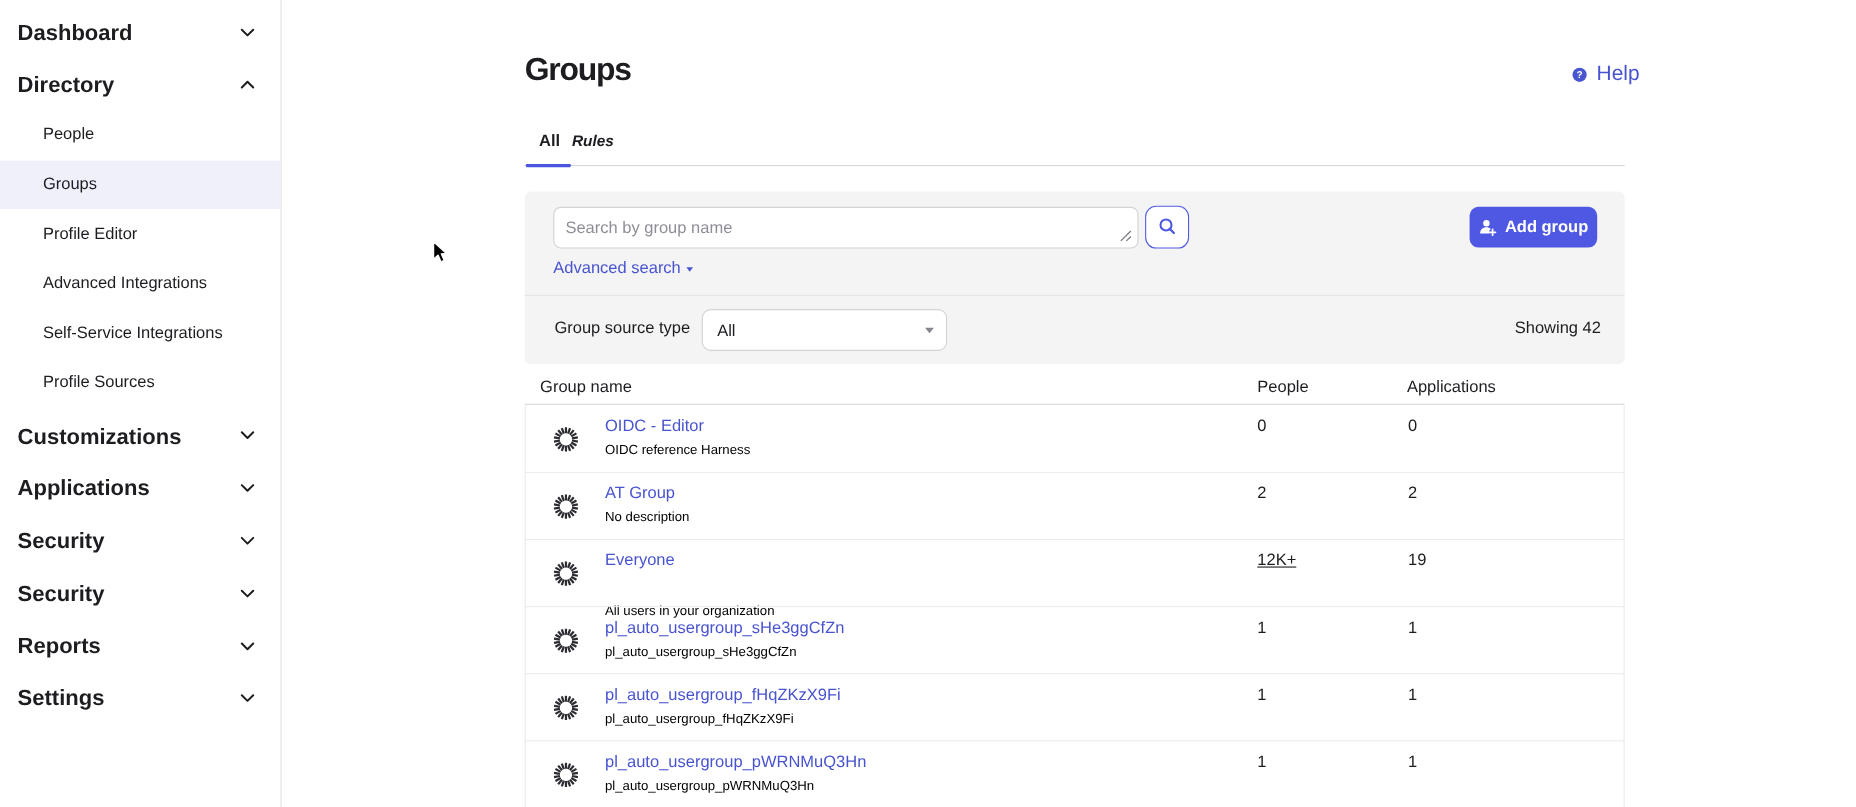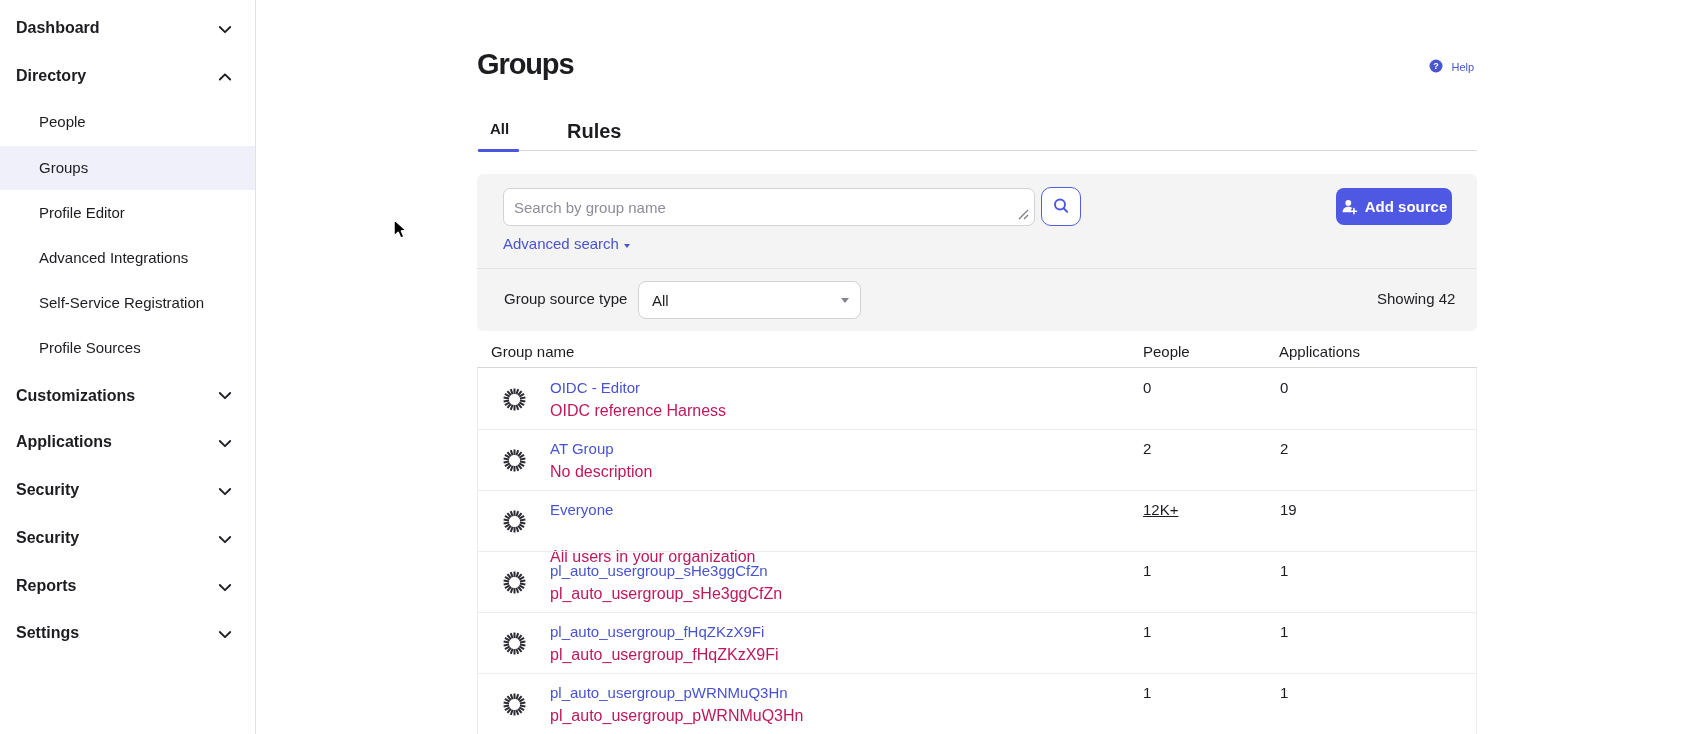--- a/index.html
+++ b/index.html
@@ -2,21 +2,21 @@
 <html><head>
 <meta charset="utf-8">
 <style>
 * { margin:0; padding:0; box-sizing:border-box; }
 html,body { width:1687px; height:734px; background:#fff; font-family:"Liberation Sans", sans-serif; overflow:hidden; }
 body { position:relative; color:#1d1d21; }
 .abs { position:absolute; }
 .t { position:absolute; line-height:1; white-space:nowrap; }
 
 #sidebar { position:absolute; left:0; top:0; width:256px; height:734px; background:#fff; border-right:1px solid #e1e1e6; }
-.nav1 { position:absolute; left:16px; font-size:16px; font-weight:700; line-height:1; }
+.nav1 { position:absolute; left:16px; font-size:20px; font-weight:700; line-height:1; }
 .nav2 { position:absolute; left:39px; font-size:15px; font-weight:400; line-height:1; }
 .chev { position:absolute; left:218px; width:14px; height:14px; }
 #selbg { position:absolute; left:0; top:146px; width:255px; height:44px; background:#eff0fa; }
 
 #title { position:absolute; left:477px; top:50px; font-size:29px; font-weight:700; line-height:1; letter-spacing:-1.1px; }
 .link { color:#4853cf; }
 #help { position:absolute; left:1429px; top:57px; }
 #tab-underline { position:absolute; left:478px; top:149px; width:41px; height:3px; background:#4c55e1; border-radius:1px; }
 #tabline { position:absolute; left:477px; top:150px; width:1000px; height:1px; background:#d7d7dc; }
 
@@ -36,41 +36,41 @@
 
 #thead-gname { position:absolute; left:491px; top:344px; font-size:15px; font-weight:400; line-height:1; }
 #thead-people { position:absolute; left:1143px; top:344px; font-size:15px; font-weight:400; line-height:1; }
 #thead-apps { position:absolute; left:1279px; top:344px; font-size:15px; font-weight:400; line-height:1; }
 #thead-border { position:absolute; left:477px; top:367px; width:1000px; height:1px; background:#d8d8dc; }
 #tbl-left { position:absolute; left:477px; top:368px; width:1px; height:366px; background:#ececef; }
 #tbl-right { position:absolute; left:1476px; top:368px; width:1px; height:366px; background:#ececef; }
 .row-border { position:absolute; left:477px; width:1000px; height:1px; background:#ececef; }
 .gicon { position:absolute; left:503px; width:23px; height:23px; }
 .gname { position:absolute; left:550px; font-size:15px; color:#4853cf; line-height:1; }
-.gdesc { position:absolute; left:550px; font-size:16px; color:#be185d; line-height:1; }
+.gdesc { position:absolute; left:550px; font-size:12px; color:#000000; line-height:1; }
 .gnum1 { position:absolute; left:1143px; font-size:15px; line-height:1; }
 .gnum2 { position:absolute; left:1280px; font-size:15px; line-height:1; }
 </style>
 </head>
 <body>
 <div id="sidebar">
   <div id="selbg"></div>
   <div class="nav1" style="top:20px;">Dashboard</div>
   <svg class="chev" style="top:22px;" viewBox="0 0 14 14">
       <path d="M1.8 5 L7 10.2 L12.2 5" fill="none" stroke="#1d1d21" stroke-width="1.8" stroke-linecap="round" stroke-linejoin="round"></path>
     </svg>
   <div class="nav1" style="top:68px;">Directory</div>
   <svg class="chev" style="top:70px;" viewBox="0 0 14 14">
       <path d="M1.8 9.5 L7 4.3 L12.2 9.5" fill="none" stroke="#1d1d21" stroke-width="1.8" stroke-linecap="round" stroke-linejoin="round"></path>
     </svg>
   <div class="nav2" style="top:114px;">People</div>
   <div class="nav2" style="top:160px;">Groups</div>
   <div class="nav2" style="top:205px;">Profile Editor</div>
   <div class="nav2" style="top:250px;">Advanced Integrations</div>
-  <div class="nav2" style="top:295px;">Self-Service Registration</div>
+  <div class="nav2" style="top:295px;">Self-Service Integrations</div>
   <div class="nav2" style="top:340px;">Profile Sources</div>
   <div class="nav1" style="top:388px;">Customizations</div>
   <svg class="chev" style="top:388px;" viewBox="0 0 14 14">
       <path d="M1.8 5 L7 10.2 L12.2 5" fill="none" stroke="#1d1d21" stroke-width="1.8" stroke-linecap="round" stroke-linejoin="round"></path>
     </svg>
   <div class="nav1" style="top:434px;">Applications</div>
   <svg class="chev" style="top:436px;" viewBox="0 0 14 14">
       <path d="M1.8 5 L7 10.2 L12.2 5" fill="none" stroke="#1d1d21" stroke-width="1.8" stroke-linecap="round" stroke-linejoin="round"></path>
     </svg>
   <div class="nav1" style="top:482px;">Security</div>
@@ -91,25 +91,25 @@
     </svg>
 </div>
 
 <div id="title">Groups</div>
 
 <div id="help">
   <svg width="14" height="14" viewBox="0 0 14 14" style="vertical-align:-2px;">
       <circle cx="7" cy="7" r="6.5" fill="#4a55d0"></circle>
       <text x="7" y="10" text-anchor="middle" font-size="9" font-weight="bold" fill="#fff" font-family="Liberation Sans">?</text>
     </svg>
-  <span class="link" style="font-size:11px; margin-left:4px;">Help</span>
+  <span class="link" style="font-size:19px; margin-left:4px;">Help</span>
 </div>
 
 <div class="t" style="left:490px; top:121px; font-size:15px; font-weight:700;">All</div>
-<div class="t" style="left:567px; top:121px; font-size:20px; font-weight:700;">Rules</div>
+<div class="t" style="left:520px; top:121px; font-size:14px; font-weight:700;font-style:italic;">Rules</div>
 <div id="tabline"></div>
 <div id="tab-underline"></div>
 
 <div id="panel"></div>
 <div id="panel-divider"></div>
 <div id="searchbox">
   <svg style="position:absolute; right:5px; bottom:5px;" width="11" height="11" viewBox="0 0 11 11">
       <path d="M1 10 L10 1 M6 10 L10 6" stroke="#7a7a82" stroke-width="1.2" fill="none"></path>
     </svg>
 </div>
@@ -119,21 +119,21 @@
       <circle cx="20" cy="18.5" r="5" fill="none" stroke="#4c58e0" stroke-width="1.9"></circle>
       <path d="M23.6 22.3 L27.2 25.9" stroke="#4c58e0" stroke-width="2" stroke-linecap="round"></path>
     </svg>
 </div>
 <div id="addbtn">
   <svg width="17" height="17" viewBox="0 0 17 17">
       <circle cx="7.3" cy="4.9" r="2.9" fill="#fff"></circle>
       <path d="M1.6 14.2 C1.6 10.8 4.1 8.7 7.3 8.7 C8.9 8.7 10.3 9.2 11.3 10.1 L10 11.4 L10 14.2 Z" fill="#fff"></path>
       <path d="M12.9 10.6 L12.9 15.8 M10.3 13.2 L15.5 13.2" stroke="#fff" stroke-width="1.6" stroke-linecap="round"></path>
     </svg>
-  <span>Add source</span>
+  <span>Add group</span>
 </div>
 <div id="advsearch">Advanced search<span class="caret"></span></div>
 <div id="gst-label">Group source type</div>
 <div id="gst-select">
     <span class="val">All</span>
     <span class="tri"></span>
   </div>
 <div id="showing">Showing 42</div>
 
 <div id="thead-gname">Group name</div>

